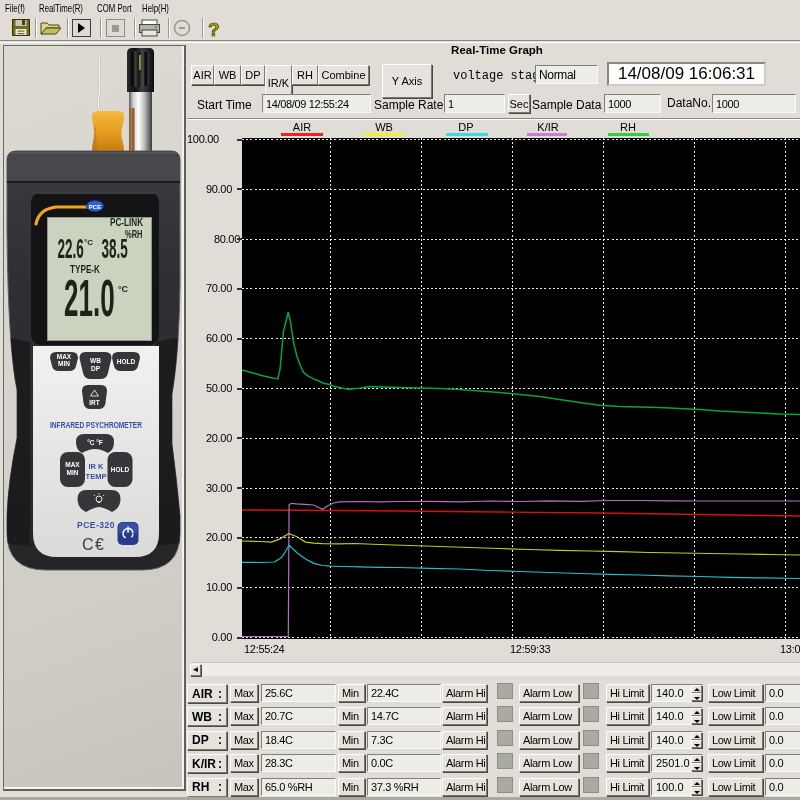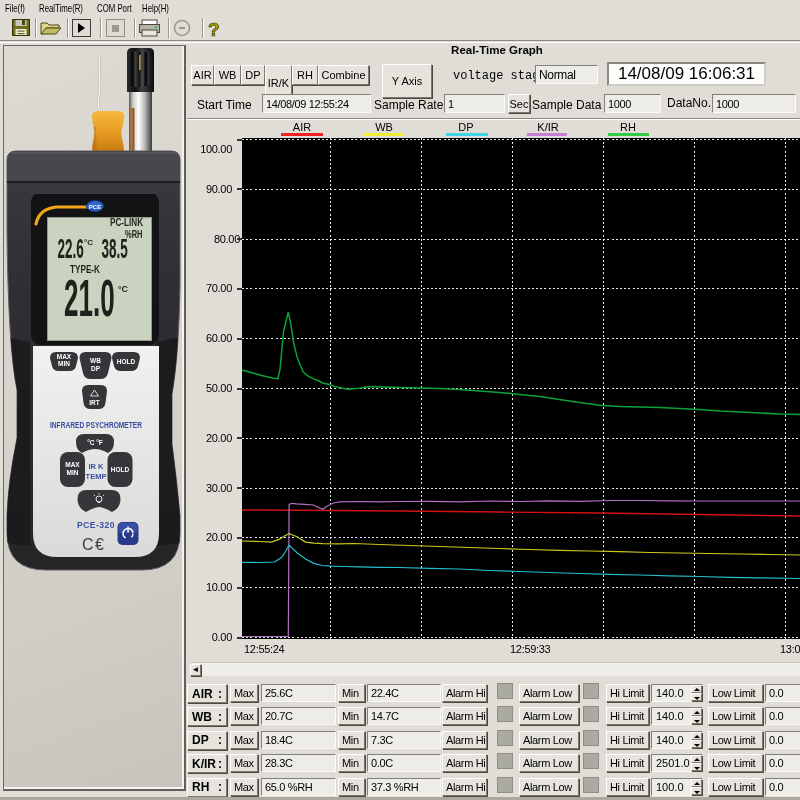--- a/index.html
+++ b/index.html
@@ -249,21 +249,21 @@
   <div class="abs" style="left:167px;top:79px;width:60px;text-align:center;">WB</div>
   <div class="abs" style="left:177px;top:91px;width:40px;height:3px;background:#f0ee33;"></div>
   <div class="abs" style="left:249px;top:79px;width:60px;text-align:center;">DP</div>
   <div class="abs" style="left:259px;top:91px;width:42px;height:3px;background:#44d4e8;"></div>
   <div class="abs" style="left:331px;top:79px;width:60px;text-align:center;">K/IR</div>
   <div class="abs" style="left:340px;top:91px;width:40px;height:3px;background:#c77fd6;"></div>
   <div class="abs" style="left:411px;top:79px;width:60px;text-align:center;">RH</div>
   <div class="abs" style="left:421px;top:91px;width:41px;height:3px;background:#33cc44;"></div>
 
   <div id="ylabels">
-      <div class="abs" style="left:0;top:101px;width:45px;text-align:right;letter-spacing:-0.3px;">100.00</div>
+      <div class="abs" style="left:0;top:91px;width:45px;letter-spacing:-0.3px;">100.00</div>
       <div class="abs" style="left:50px;top:96.5px;width:6px;height:2px;background:#333;"></div>
       <div class="abs" style="left:0;top:140.8px;width:45px;text-align:right;letter-spacing:-0.3px;">90.00</div>
       <div class="abs" style="left:50px;top:146.3px;width:6px;height:2px;background:#333;"></div>
       <div class="abs" style="left:0;top:190.6px;width:53px;text-align:right;letter-spacing:-0.3px;">80.00</div>
       <div class="abs" style="left:50px;top:196.1px;width:6px;height:2px;background:#333;"></div>
       <div class="abs" style="left:0;top:240.39999999999998px;width:45px;text-align:right;letter-spacing:-0.3px;">70.00</div>
       <div class="abs" style="left:50px;top:245.89999999999998px;width:6px;height:2px;background:#333;"></div>
       <div class="abs" style="left:0;top:290.2px;width:45px;text-align:right;letter-spacing:-0.3px;">60.00</div>
       <div class="abs" style="left:50px;top:295.7px;width:6px;height:2px;background:#333;"></div>
       <div class="abs" style="left:0;top:340px;width:45px;text-align:right;letter-spacing:-0.3px;">50.00</div>

